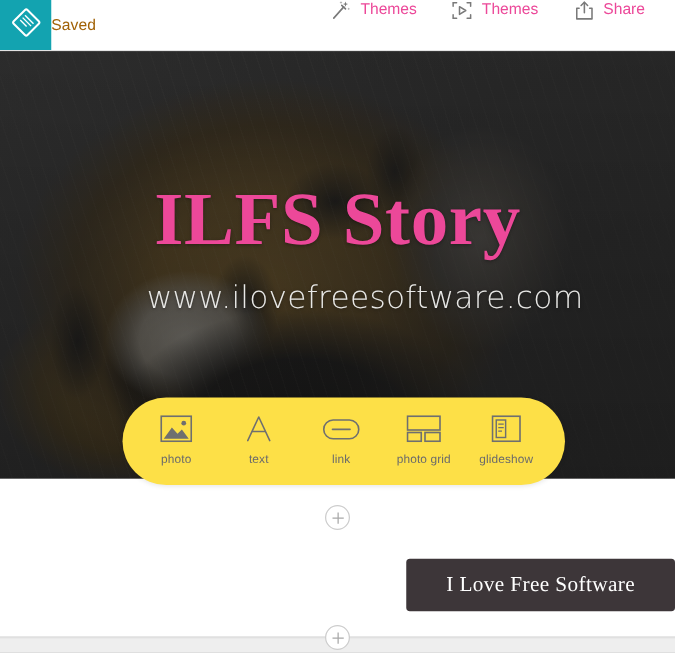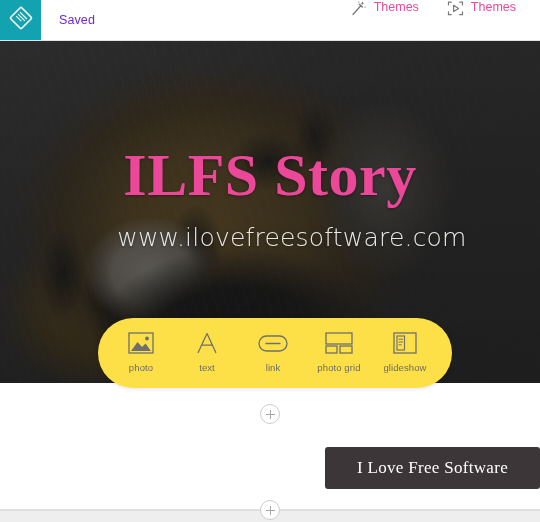--- a/index.html
+++ b/index.html
@@ -38,23 +38,22 @@
     background: #13a3b0;
     display: flex;
     align-items: center;
     justify-content: center;
     flex: 0 0 41px;
   }
 
   .saved-label {
     display: flex;
     align-items: center;
-    padding-left: 18px;
     font-size: 12.5px;
-    color: #6d28d9;
+    color: #a16207;
     letter-spacing: 0.1px;
   }
 
   .topbar-actions {
     margin-left: auto;
     display: flex;
     align-items: center;
     padding-right: 10px;
   }
 
@@ -318,20 +317,30 @@
               <path d="M12.7 2.2 H15.5 V5"></path>
               <path d="M15.5 11.8 V14.6 H12.7"></path>
               <path d="M4.3 14.6 H1.5 V11.8"></path>
             </g>
             <path d="M6.6 5.3 L11.6 8.4 L6.6 11.5 Z" fill="none" stroke="#7a7a7a" stroke-width="1.2" stroke-linejoin="round"></path>
           </svg>
         </span>
         <span>Themes</span>
       </div>
 
+      <div class="tb-action">
+        <span class="tb-ico">
+          <svg width="17" height="17" viewBox="0 0 17 17">
+            <path d="M4.3 6.6 H2.4 V15.1 H14.6 V6.6 H12.7" fill="none" stroke="#7a7a7a" stroke-width="1.25" stroke-linecap="round" stroke-linejoin="round"></path>
+            <line x1="8.5" y1="1.9" x2="8.5" y2="10.2" stroke="#7a7a7a" stroke-width="1.25" stroke-linecap="round"></line>
+            <path d="M5.9 4.4 L8.5 1.8 L11.1 4.4" fill="none" stroke="#7a7a7a" stroke-width="1.25" stroke-linecap="round" stroke-linejoin="round"></path>
+          </svg>
+        </span>
+        <span>Share</span>
+      </div>
 
     </div>
   </div>
 
   <div class="hero">
     <div class="hero-photo"></div>
     <div class="hero-scrim"></div>
     <div class="hero-text">
       <div class="hero-title">ILFS Story</div>
       <div class="hero-sub">www.ilovefreesoftware.com</div>

